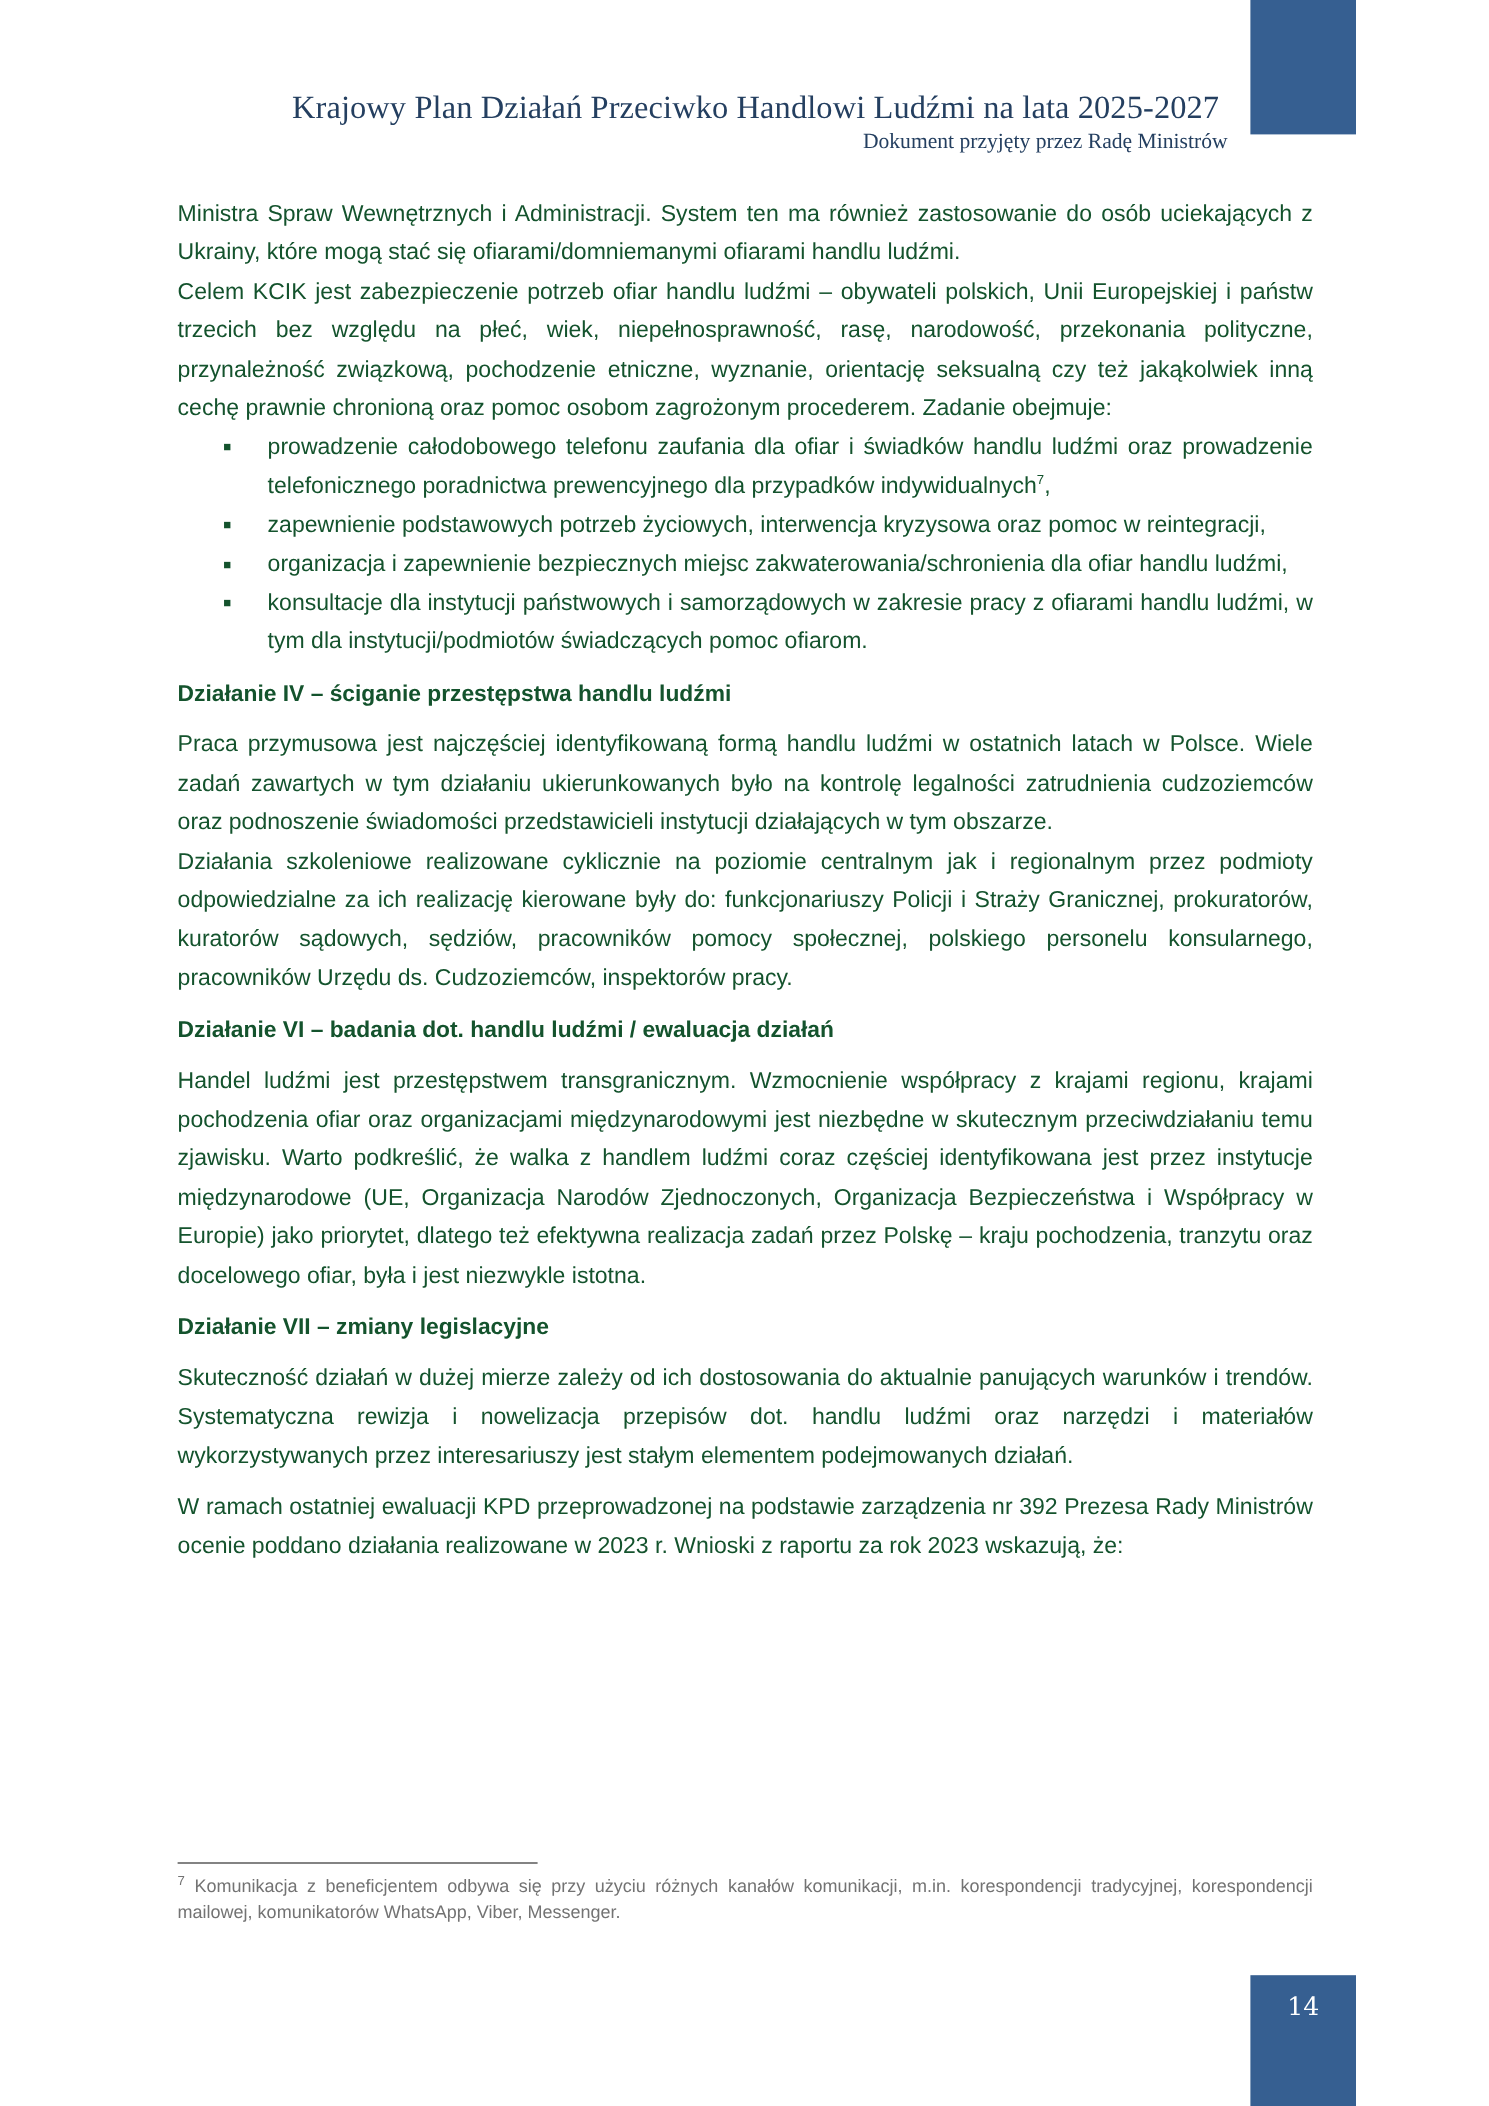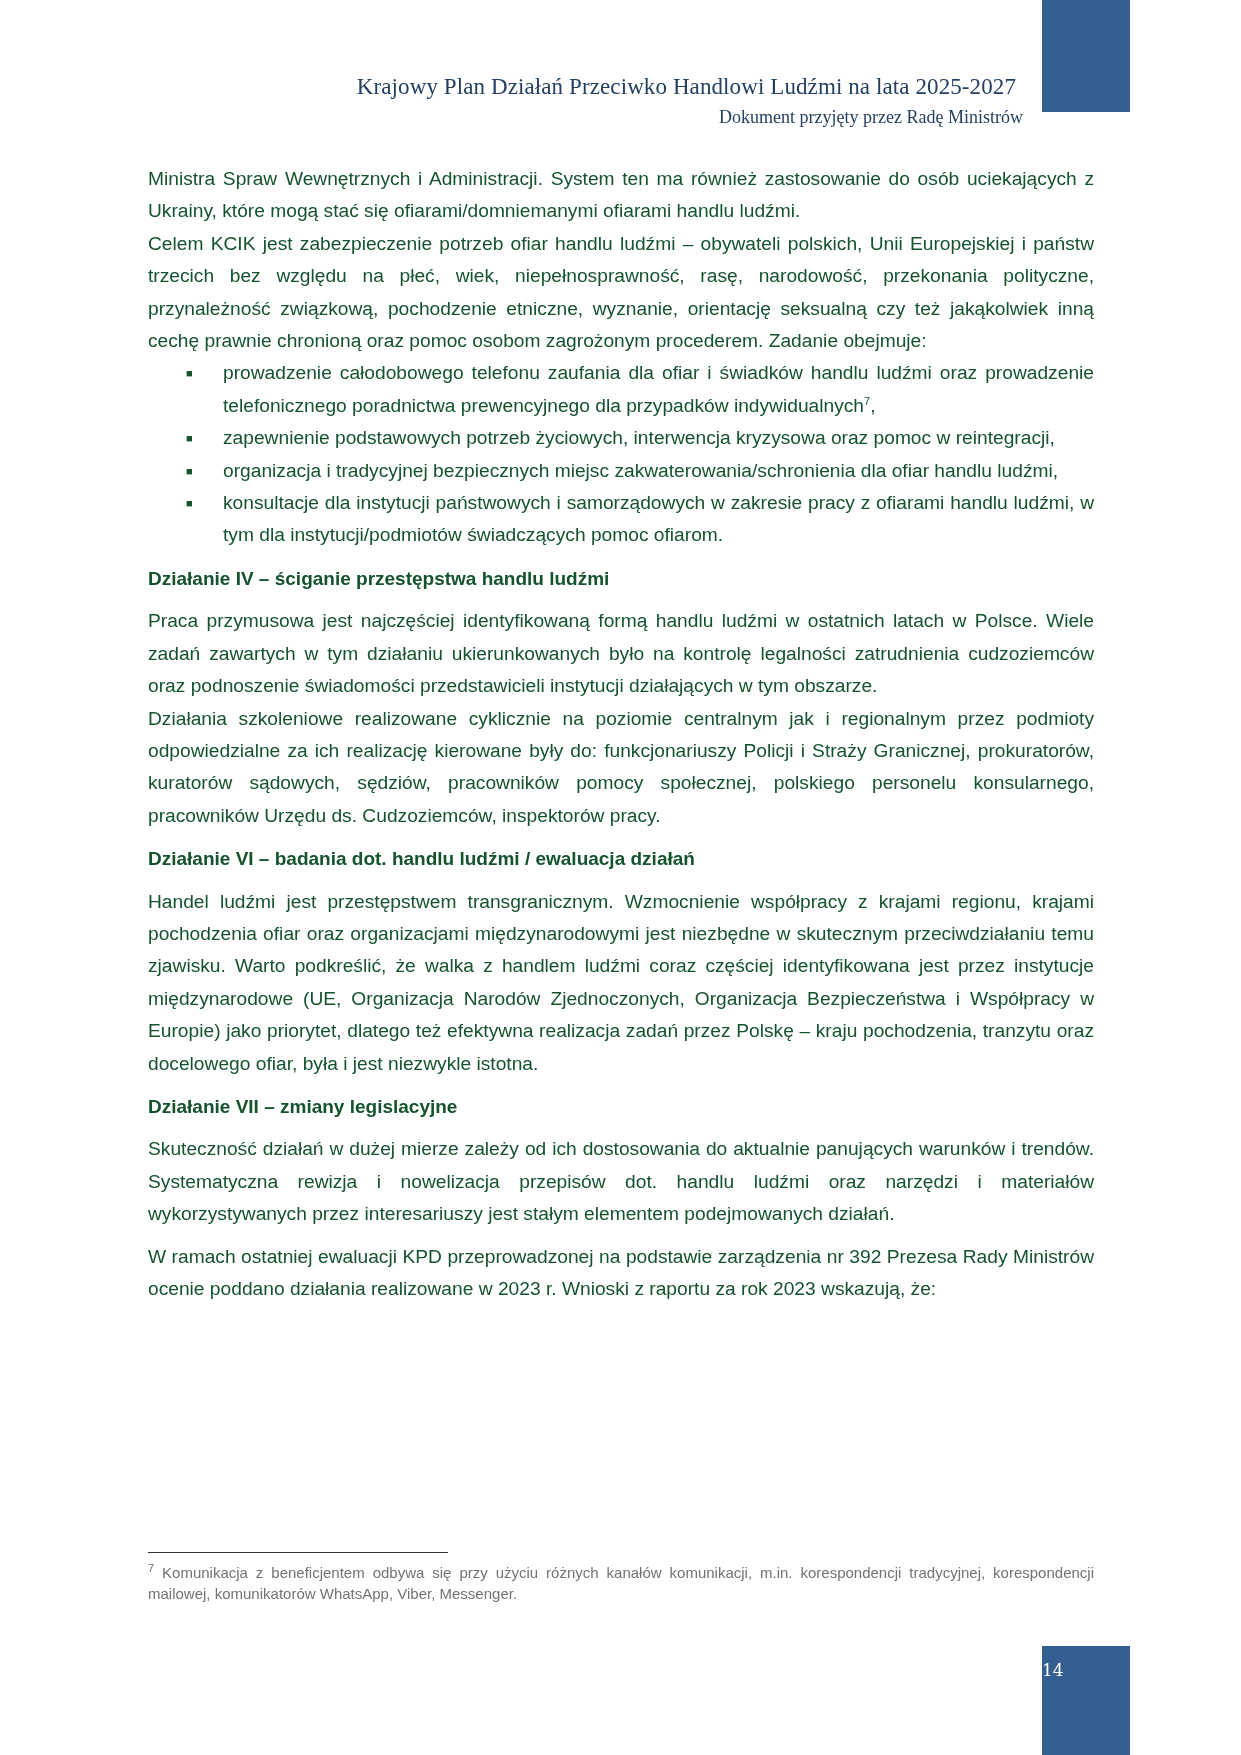--- a/index.html
+++ b/index.html
@@ -1,22 +1,22 @@
 <!DOCTYPE html>
 <html><head>
   <meta charset="utf-8">
   <style>
     html, body { margin: 0; padding: 0; background: #ffffff; }
     body { width: 1241px; height: 1755px; position: relative; overflow: hidden; }
     .top-box { position: absolute; left: 1042px; top: 0; width: 88px; height: 112px; background: #365f91; }
     .page-box { position: absolute; left: 1042px; top: 1646px; width: 88px; height: 109px; background: #365f91; }
-    .page-num { position: absolute; left: 0; right: 0; top: 14px; color: #ffffff;
-      font-family: "DejaVu Serif", serif; font-size: 17px; }
+    .page-num { position: absolute; left: 0; right: 0; top: 14px; text-align: center; color: #ffffff;
+      font-family: "DejaVu Serif", serif; font-size: 21px; }
     .hdr-title { position: absolute; right: 225px; top: 74px; color: #243f60;
-      font-family: "Liberation Serif", serif; font-size: 23px; letter-spacing: 0.1px; white-space: nowrap; }
+      font-family: "Liberation Serif", serif; font-size: 27px; letter-spacing: 0.1px; white-space: nowrap; }
     .hdr-sub { position: absolute; right: 218px; top: 107px; color: #243f60;
       font-family: "Liberation Serif", serif; font-size: 18px; white-space: nowrap; }
     .content { position: absolute; left: 148px; top: 163px; width: 946px;
       font-family: "Liberation Sans", sans-serif; font-size: 19.2px; line-height: 32.4px; color: #14532d; }
     .p { margin: 0; text-align: justify; }
     .gap { margin-top: 10px; }
     .h { margin: 11px 0 10px 0; font-weight: bold; font-size: 19px; }
     ul.bul { list-style: none; margin: 0; padding: 0; }
     ul.bul li { position: relative; padding-left: 75px; text-align: justify; }
     ul.bul li .bullet { position: absolute; left: 38px; top: 0; font-size: 11px; }
@@ -32,21 +32,21 @@
 
 <div class="hdr-title">Krajowy Plan Działań Przeciwko Handlowi Ludźmi na lata 2025-2027</div>
 <div class="hdr-sub">Dokument przyjęty przez Radę Ministrów</div>
 
 <div class="content">
   <p class="p">Ministra Spraw Wewnętrznych i Administracji. System ten ma również zastosowanie do osób uciekających z Ukrainy, które mogą stać się ofiarami/domniemanymi ofiarami handlu ludźmi.</p>
   <p class="p">Celem KCIK jest zabezpieczenie potrzeb ofiar handlu ludźmi – obywateli polskich, Unii Europejskiej i państw trzecich bez względu na płeć, wiek, niepełnosprawność, rasę, narodowość, przekonania polityczne, przynależność związkową, pochodzenie etniczne, wyznanie, orientację seksualną czy też jakąkolwiek inną cechę prawnie chronioną oraz pomoc osobom zagrożonym procederem. Zadanie obejmuje:</p>
   <ul class="bul">
     <li><span class="bullet">■</span><span>prowadzenie całodobowego telefonu zaufania dla ofiar i świadków handlu ludźmi oraz prowadzenie telefonicznego poradnictwa prewencyjnego dla przypadków indywidualnych</span><sup>7</sup><span>,</span></li>
     <li><span class="bullet">■</span><span>zapewnienie podstawowych potrzeb życiowych, interwencja kryzysowa oraz pomoc w reintegracji,</span></li>
-    <li><span class="bullet">■</span><span>organizacja i tradycyjnej bezpiecznych miejsc zakwaterowania/schronienia dla ofiar handlu ludźmi,</span></li>
+    <li><span class="bullet">■</span><span>organizacja i zapewnienie bezpiecznych miejsc zakwaterowania/schronienia dla ofiar handlu ludźmi,</span></li>
     <li><span class="bullet">■</span><span>konsultacje dla instytucji państwowych i samorządowych w zakresie pracy z ofiarami handlu ludźmi, w tym dla instytucji/podmiotów świadczących pomoc ofiarom.</span></li>
   </ul>
 
   <div class="h">Działanie IV – ściganie przestępstwa handlu ludźmi</div>
   <p class="p">Praca przymusowa jest najczęściej identyfikowaną formą handlu ludźmi w ostatnich latach w Polsce. Wiele zadań zawartych w tym działaniu ukierunkowanych było na kontrolę legalności zatrudnienia cudzoziemców oraz podnoszenie świadomości przedstawicieli instytucji działających w tym obszarze.</p>
 
   <p class="p">Działania szkoleniowe realizowane cyklicznie na poziomie centralnym jak i regionalnym przez podmioty odpowiedzialne za ich realizację kierowane były do: funkcjonariuszy Policji i Straży Granicznej, prokuratorów, kuratorów sądowych, sędziów, pracowników pomocy społecznej, polskiego personelu konsularnego, pracowników Urzędu ds. Cudzoziemców, inspektorów pracy.</p>
 
   <div class="h">Działanie VI – badania dot. handlu ludźmi / ewaluacja działań</div>
   <p class="p">Handel ludźmi jest przestępstwem transgranicznym. Wzmocnienie współpracy z krajami regionu, krajami pochodzenia ofiar oraz organizacjami międzynarodowymi jest niezbędne w skutecznym przeciwdziałaniu temu zjawisku. Warto podkreślić, że walka z handlem ludźmi coraz częściej identyfikowana jest przez instytucje międzynarodowe (UE, Organizacja Narodów Zjednoczonych, Organizacja Bezpieczeństwa i Współpracy w Europie) jako priorytet, dlatego też efektywna realizacja zadań przez Polskę – kraju pochodzenia, tranzytu oraz docelowego ofiar, była i jest niezwykle istotna.</p>

